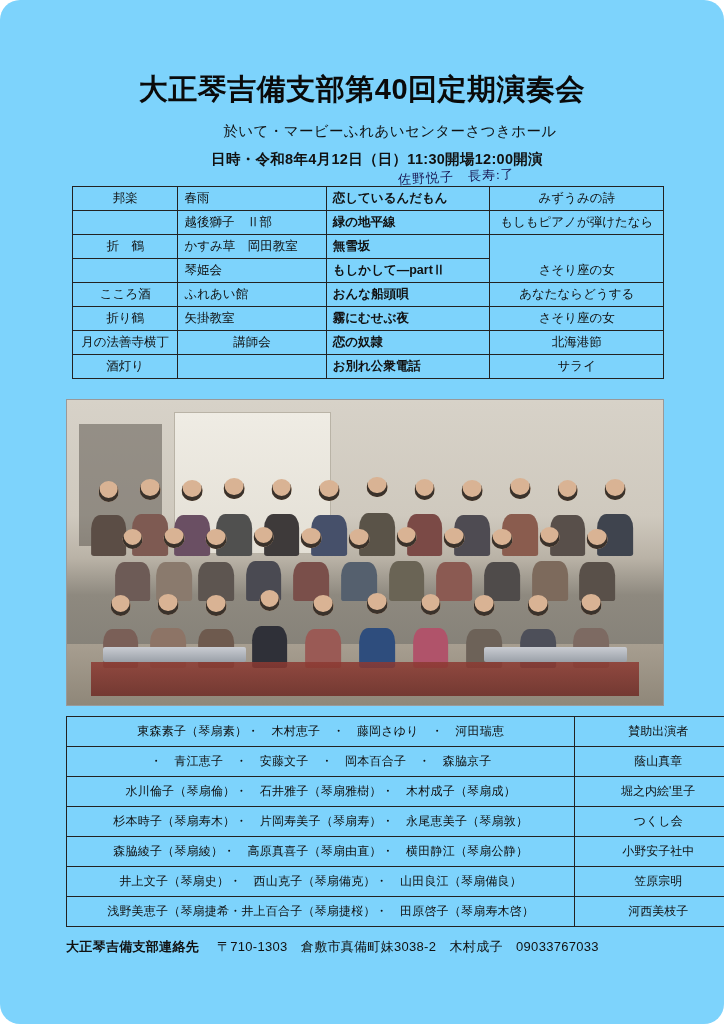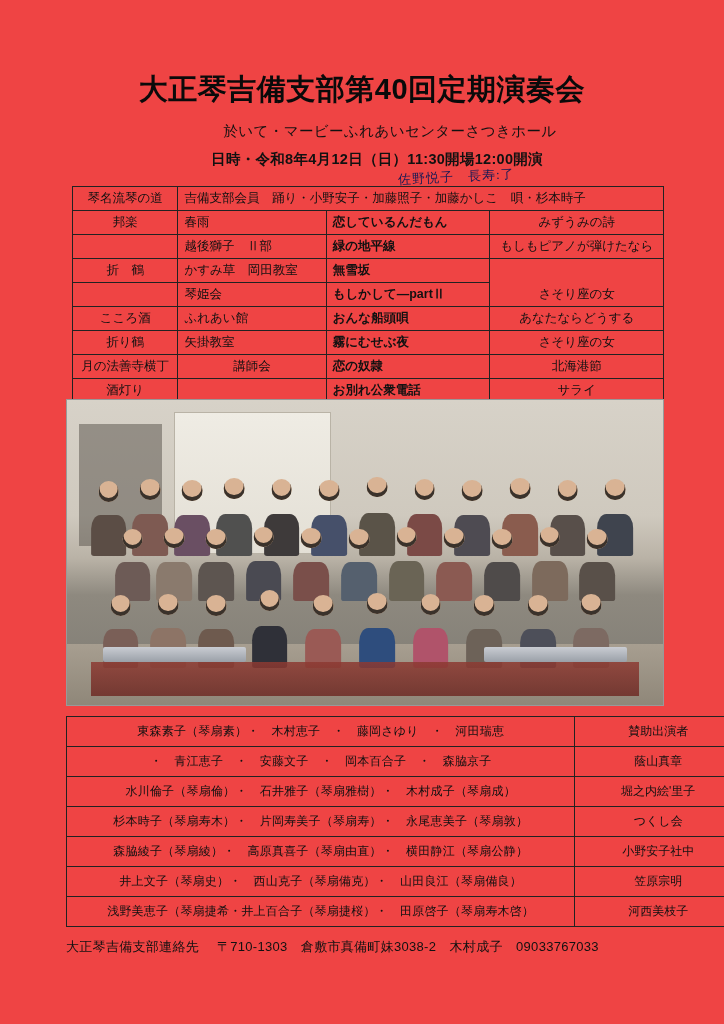--- a/index.html
+++ b/index.html
@@ -11,21 +11,22 @@
     width: 724px;
     height: 1024px;
     position: relative;
     font-family: "Liberation Sans", sans-serif;
     color: #111;
     overflow: hidden;
   }
   .page {
     position: absolute;
     inset: 0;
-    background: #ef4444;
+    background: #7dd3fc;
+    border-radius: 20px;
   }
 
   
   .title {
     position: absolute;
     top: 70px;
     left: 0;
     width: 724px;
     text-align: center;
     font-size: 29px;
@@ -190,39 +191,35 @@
 
   
   .footer {
     position: absolute;
     top: 938px;
     left: 66px;
     width: 600px;
     font-size: 13px;
     letter-spacing: .3px;
   }
-  .footer .lbl { font-weight: normal; }
+  .footer .lbl { font-weight: bold; }
   .footer .addr { margin-left: 14px; }
 </style>
 </head>
 <body>
 
 <div class="page">
 
   <div class="title">大正琴吉備支部第40回定期演奏会</div>
   <div class="venue">於いて・マービーふれあいセンターさつきホール</div>
   <div class="datetime">日時・令和8年4月12日（日）11:30開場12:00開演</div>
   <div class="handwriting">佐野悦子　長寿:了</div>
 
   <table class="program">
     <tbody>
-      <tr>
-        <td class="c-group ctr">琴名流琴の道</td>
-        <td class="c-sub" colspan="3">吉備支部会員　踊り・小野安子・加藤照子・加藤かしこ　唄・杉本時子</td>
-      </tr>
       <tr>
         <td class="c-group ctr">邦楽</td>
         <td class="c-sub indent">春雨</td>
         <td class="c-song">恋しているんだもん</td>
         <td class="c-song2">みずうみの詩</td>
       </tr>
       <tr>
         <td class="c-group ctr nb-t"></td>
         <td class="c-sub indent">越後獅子　Ⅱ部</td>
         <td class="c-song">緑の地平線</td>

